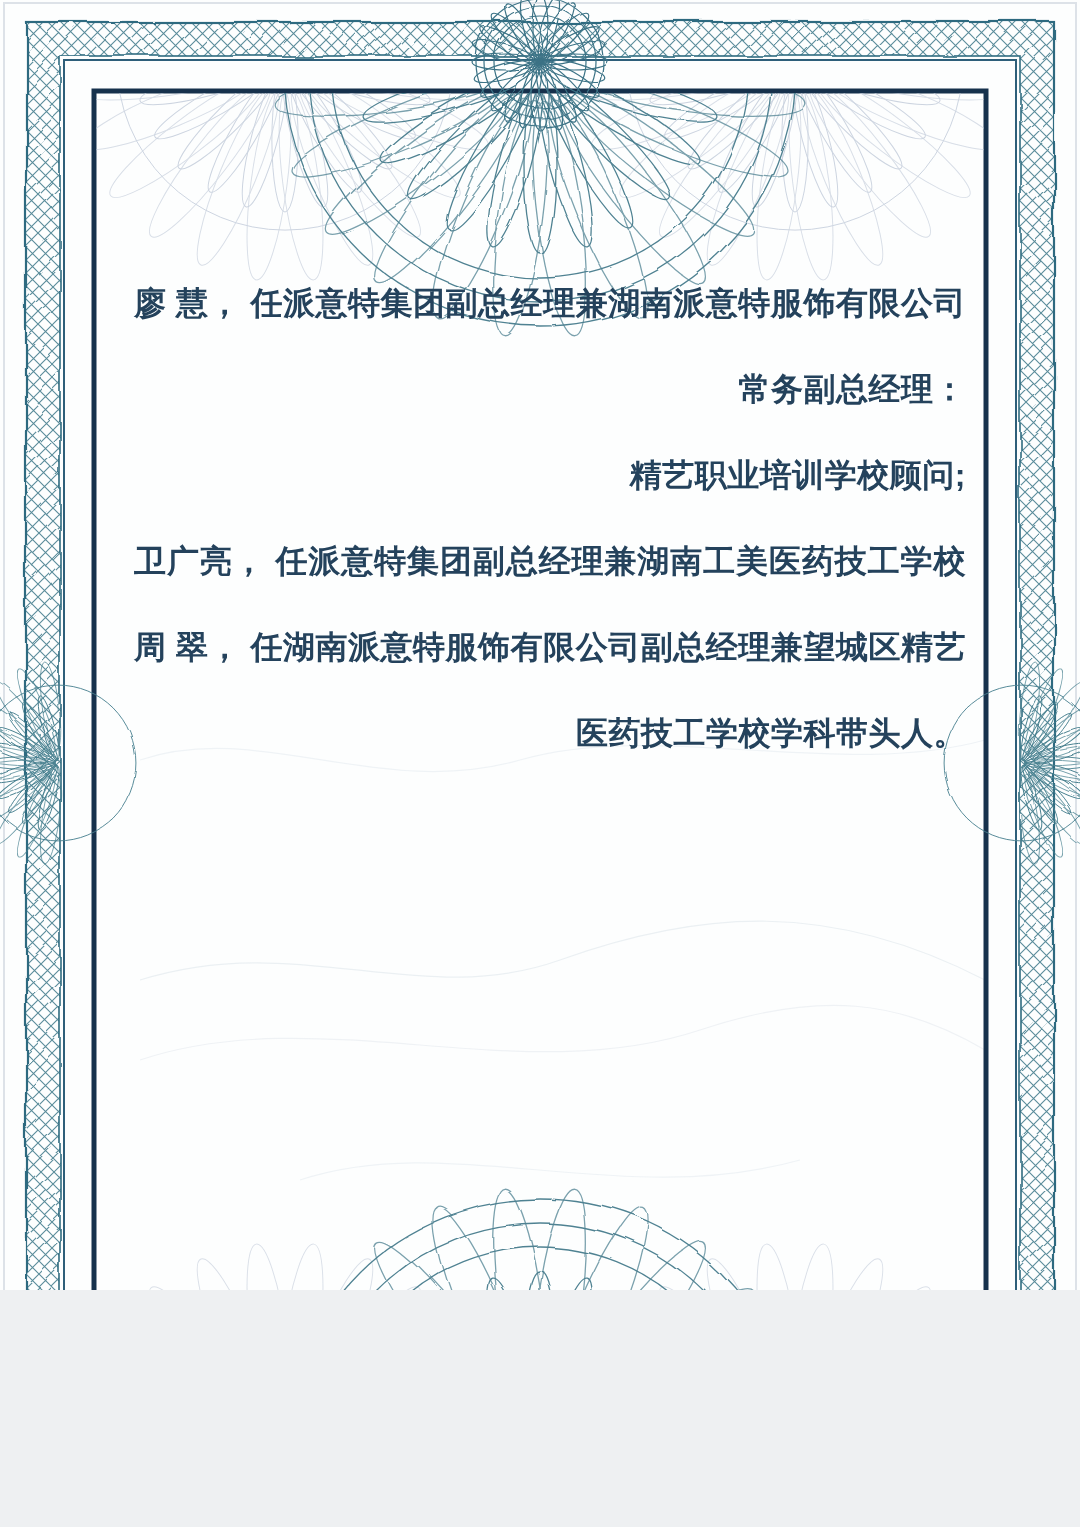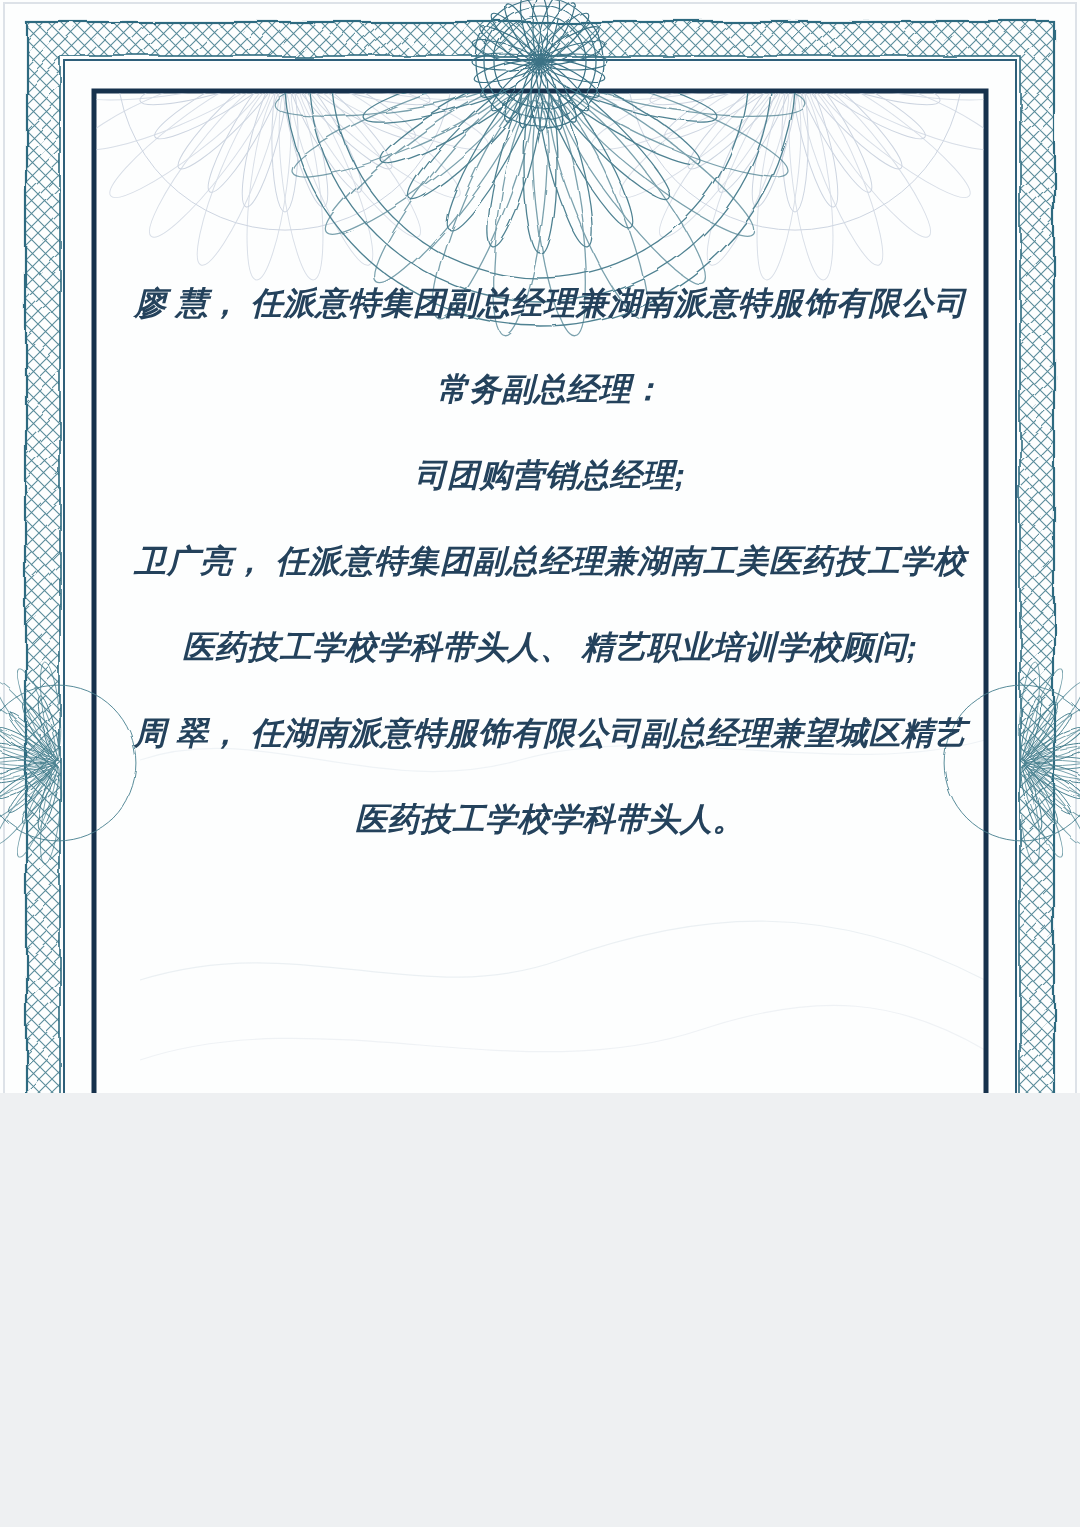--- a/index.html
+++ b/index.html
@@ -3,39 +3,38 @@
 <meta charset="utf-8">
 <style>
   html,body{margin:0;padding:0;}
   body{
     width:1080px;height:1527px;
     background:#eef0f2;
     font-family:"Liberation Sans",sans-serif;
   }
   .page{
     position:relative;
-    width:1080px;height:1093px;
+    width:1080px;height:1290px;
     background:#fdfefe;
     overflow:hidden;
-    font-style:italic;
   }
   svg.art{position:absolute;left:0;top:0;width:1080px;height:1527px;display:block;}
   .content{
     position:absolute;
     left:134px;top:260px;width:832px;
     z-index:5;
   }
   .line{
     height:86px;
     line-height:86px;
     font-size:32px;
     font-weight:bold;
     color:#24425c;
     letter-spacing:0.5px;
-    text-align:center;
+    text-align:right;
     white-space:normal;
     overflow:visible;
   }
   .line.j{
     text-align:justify;
     text-align-last:justify;
     text-justify:inter-character;
   }
 </style>
 </head>
@@ -192,20 +191,19 @@
     </g>
     <g transform="translate(1022,763) rotate(-90) scale(0.38)" stroke="#47808f" stroke-width="2.4" fill="none" filter="url(#wob)">
       <use href="#fanPetals"></use>
       <circle r="205"></circle>
     </g>
   </svg>
 
   <div class="content">
     <div class="line j">廖 慧， 任派意特集团副总经理兼湖南派意特服饰有限公司</div>
     <div class="line">常务副总经理：</div>
-    <div class="line">司团购营销总经理;</div>
+    <div class="line">精艺职业培训学校顾问;</div>
     <div class="line j">卫广亮， 任派意特集团副总经理兼湖南工美医药技工学校</div>
-    <div class="line">医药技工学校学科带头人、 精艺职业培训学校顾问;</div>
     <div class="line j">周 翠， 任湖南派意特服饰有限公司副总经理兼望城区精艺</div>
     <div class="line">医药技工学校学科带头人。</div>
   </div>
 
 </div>
 
 </body></html>

